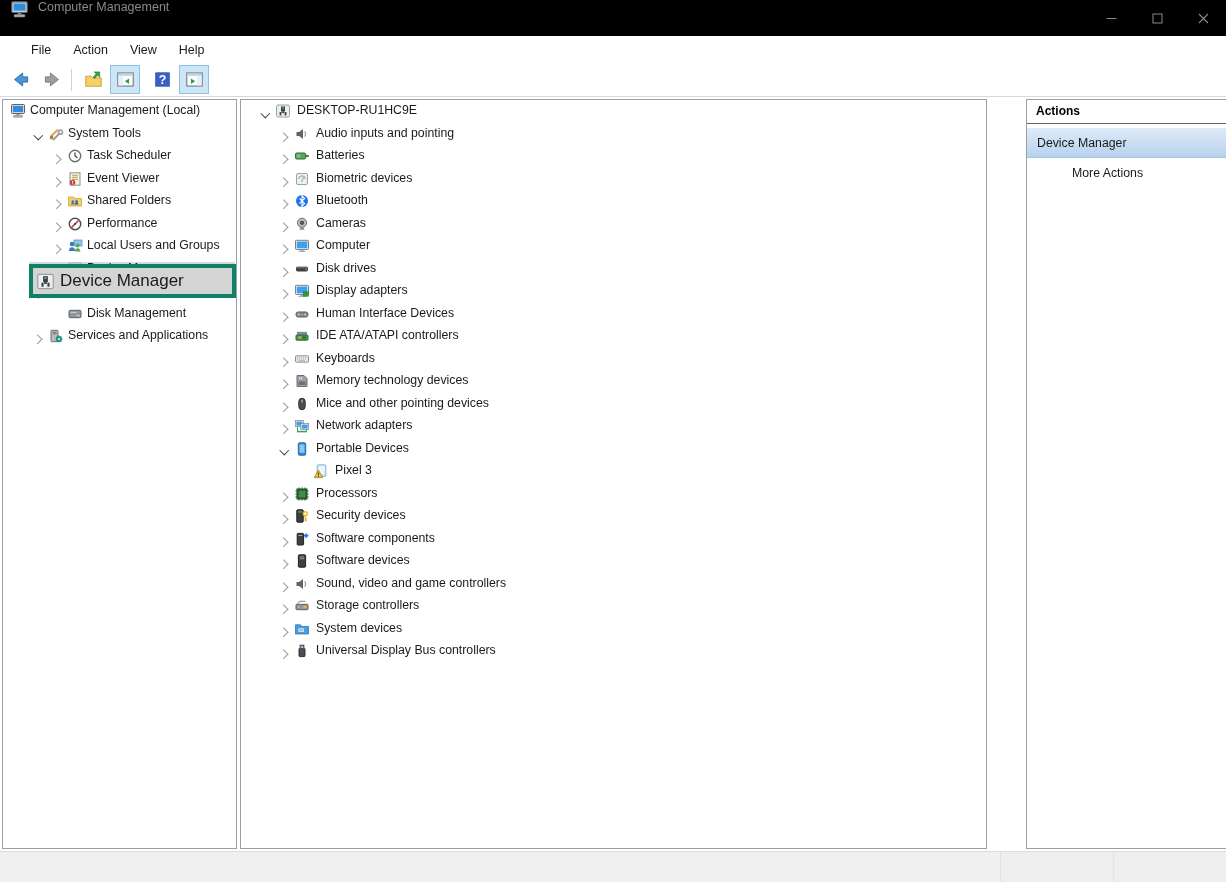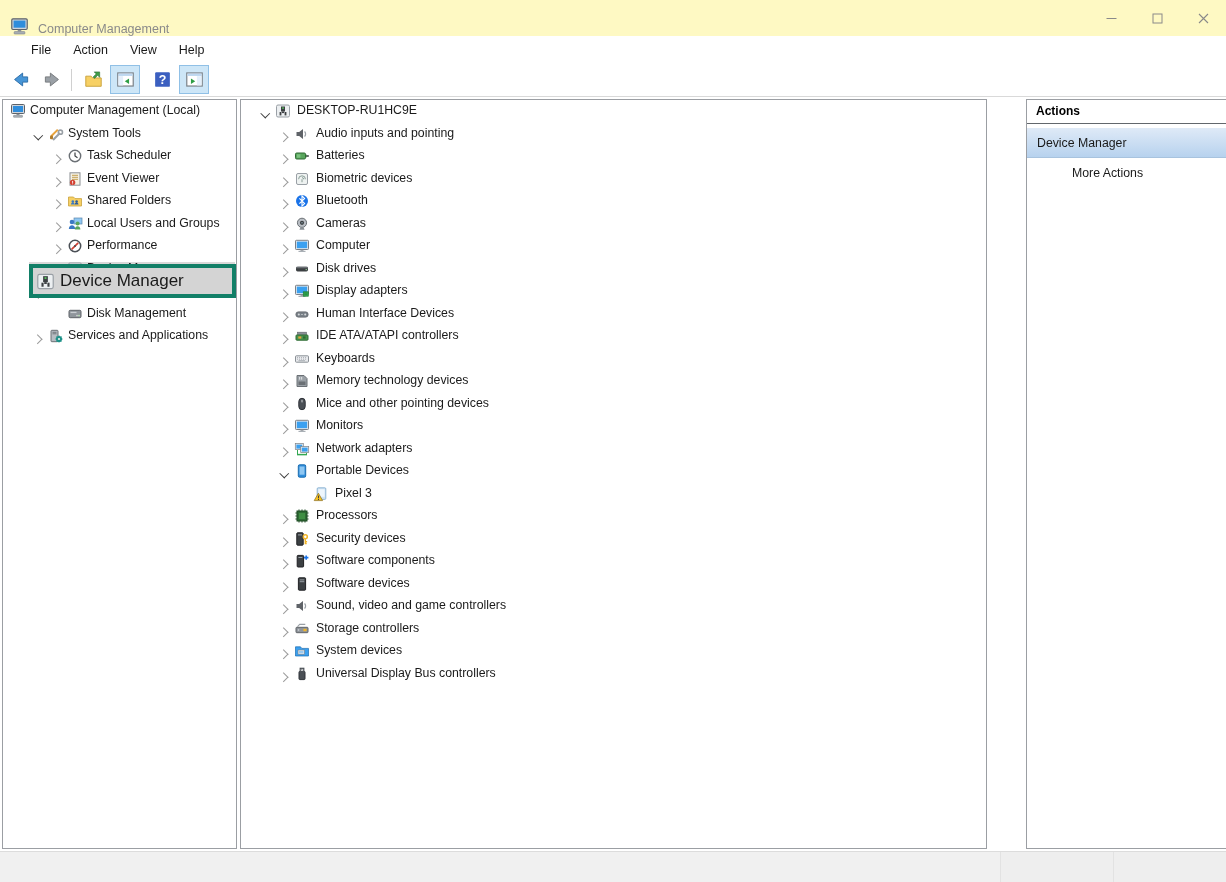--- a/index.html
+++ b/index.html
@@ -3,21 +3,21 @@
 <meta charset="utf-8">
 <style>
   html,body{margin:0;padding:0}
   body{
     width:1226px;height:882px;position:relative;overflow:hidden;
     background:#ffffff;color:#000;
     font-family:"Liberation Sans","DejaVu Sans",sans-serif;font-size:12px;
     -webkit-font-smoothing:antialiased;
   }
   
-  .titlebar{height:36px;display:flex;align-items:flex-end;background:#fef9c3;}
+  .titlebar{height:36px;display:flex;align-items:flex-start;background:#000000;}
   .app-icon{width:19px;height:19px;margin-left:10px;flex:0 0 auto}
   .title-text{color:#8a8a8a;margin-left:9px;font-size:12.5px}
   .wbtns{margin-left:auto;display:flex;height:100%}
   .wbtn{width:46px;height:100%;display:flex;align-items:center;justify-content:center}
   .wbtn svg{width:11px;height:11px}
   
   .menubar{height:27px;display:flex;align-items:center;padding-left:20px;background:#fff}
   .mitem{padding:4px 11px;color:#1a1a1a;font-size:12.5px}
   
   .toolbar{height:33px;display:flex;align-items:center;padding-left:4px;background:#fff;
@@ -410,33 +410,33 @@
             <use href="#i-shared-folders"></use>
           </svg>
           <span class="lbl">Shared Folders</span>
         </div>
         <div class="trow">
           <span class="spc" style="width: 45px;"></span>
           <span class="slot">
             <span class="chv"></span>
           </span>
           <svg class="ico">
+            <use href="#i-performance"></use>
+          </svg>
+          <span class="lbl">Performance</span>
+        </div>
+        <div class="trow">
+          <span class="spc" style="width: 45px;"></span>
+          <span class="slot">
+            <span class="chv"></span>
+          </span>
+          <svg class="ico">
             <use href="#i-local-users"></use>
           </svg>
           <span class="lbl">Local Users and Groups</span>
-        </div>
-        <div class="trow">
-          <span class="spc" style="width: 45px;"></span>
-          <span class="slot">
-            <span class="chv"></span>
-          </span>
-          <svg class="ico">
-            <use href="#i-performance"></use>
-          </svg>
-          <span class="lbl">Performance</span>
         </div>
         <div class="trow selected">
           <span class="spc" style="width: 45px;"></span>
           <span class="slot"></span>
           <svg class="ico">
             <use href="#i-devmgr"></use>
           </svg>
           <span class="lbl">Device Manager</span>
         </div>
         <div class="trow">
@@ -610,30 +610,20 @@
         </div>
         <div class="trow">
           <span class="spc" style="width: 34px;"></span>
           <span class="slot">
             <span class="chv"></span>
           </span>
           <svg class="ico">
             <use href="#i-mouse"></use>
           </svg>
           <span class="lbl">Mice and other pointing devices</span>
-        </div>
-        <div class="trow">
-          <span class="spc" style="width: 34px;"></span>
-          <span class="slot">
-            <span class="chv"></span>
-          </span>
-          <svg class="ico">
-            <use href="#i-monitor"></use>
-          </svg>
-          <span class="lbl">Monitors</span>
         </div>
         <div class="trow">
           <span class="spc" style="width: 34px;"></span>
           <span class="slot">
             <span class="chv"></span>
           </span>
           <svg class="ico">
             <use href="#i-network"></use>
           </svg>
           <span class="lbl">Network adapters</span>

